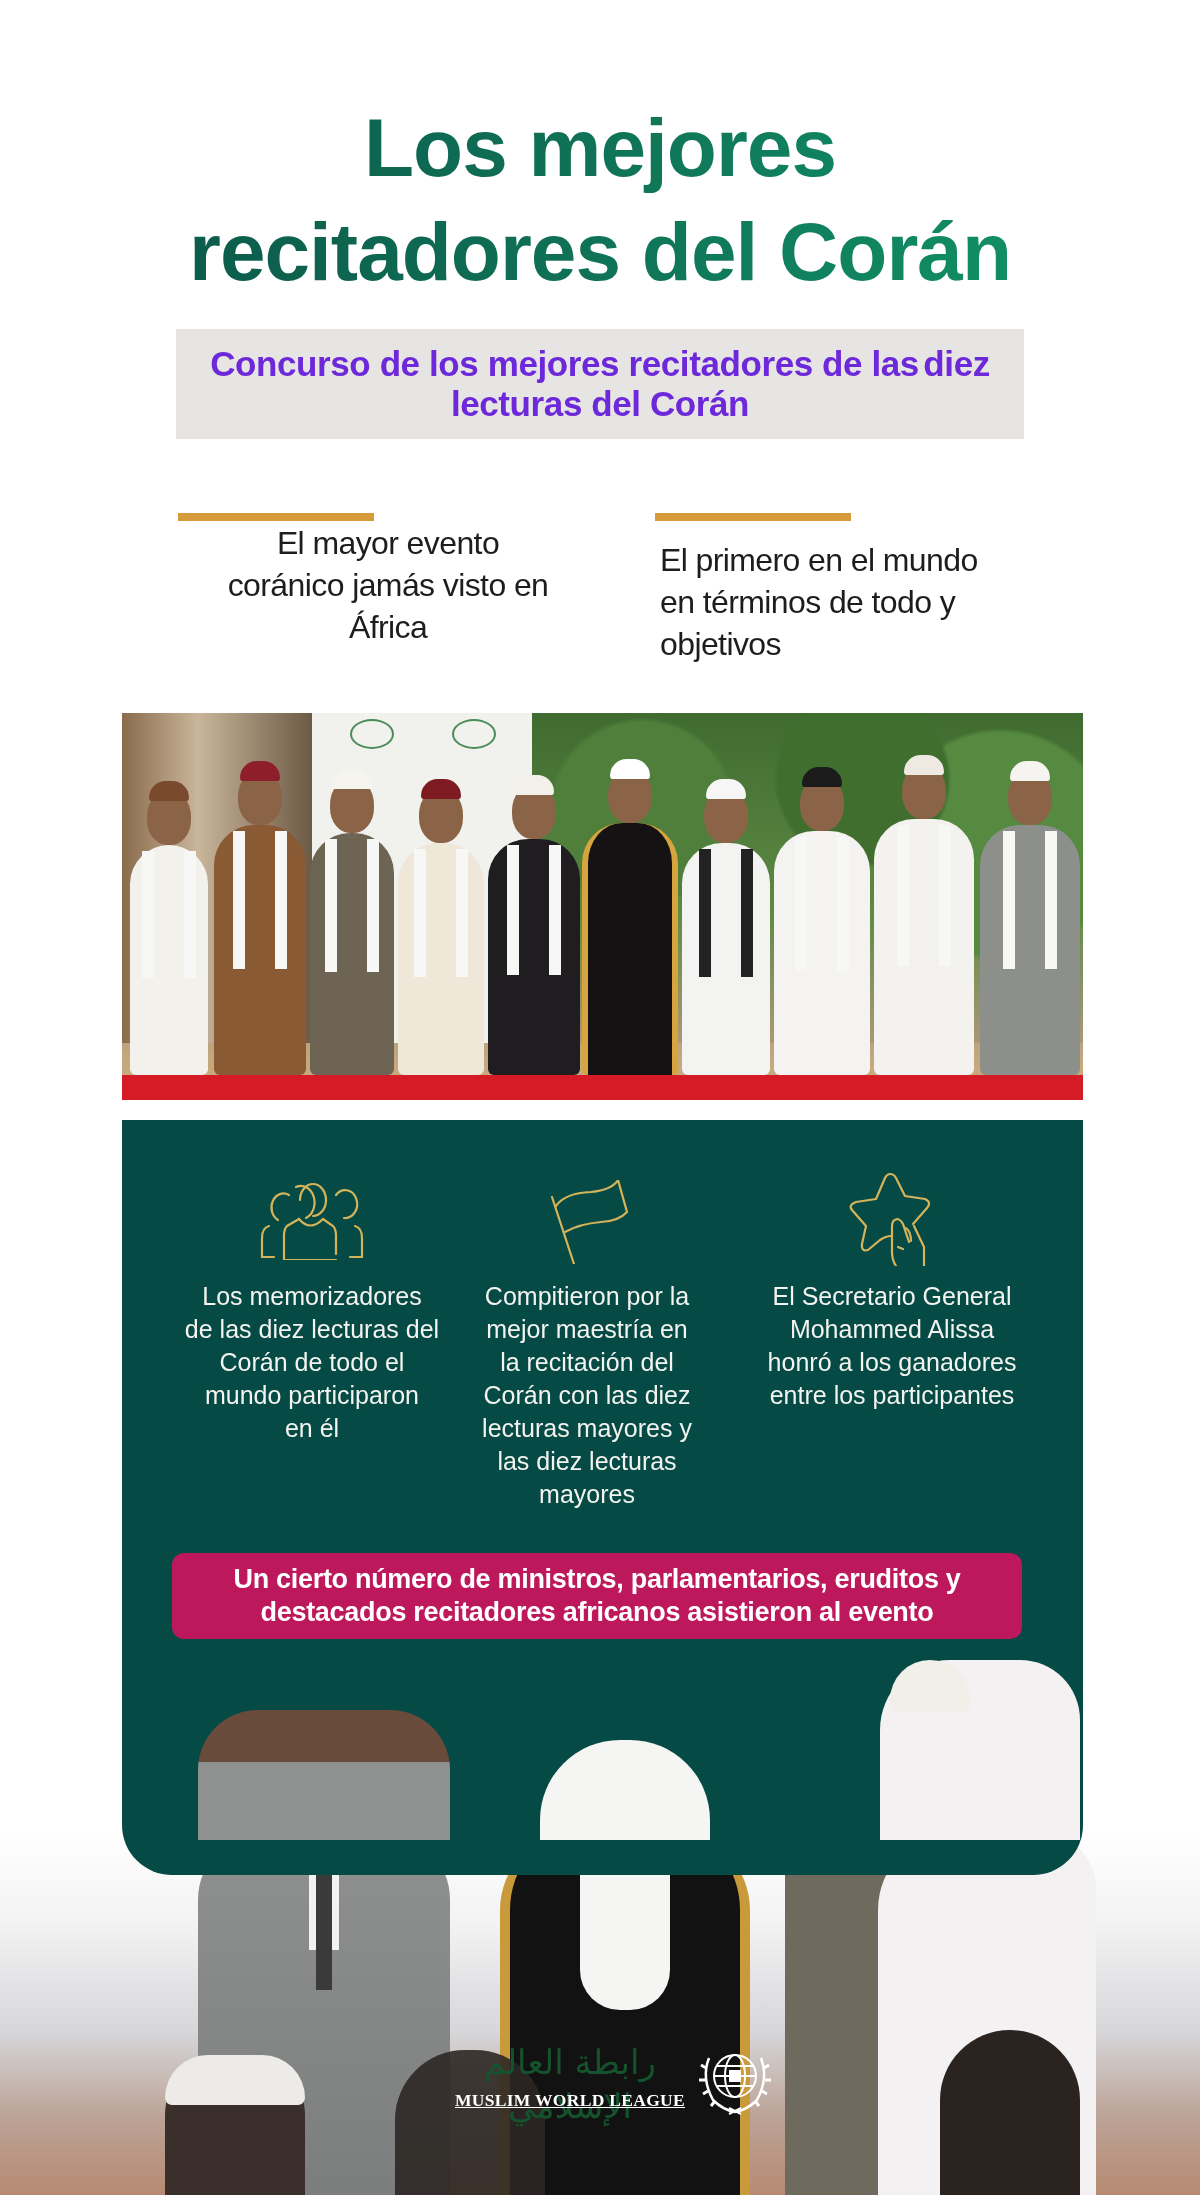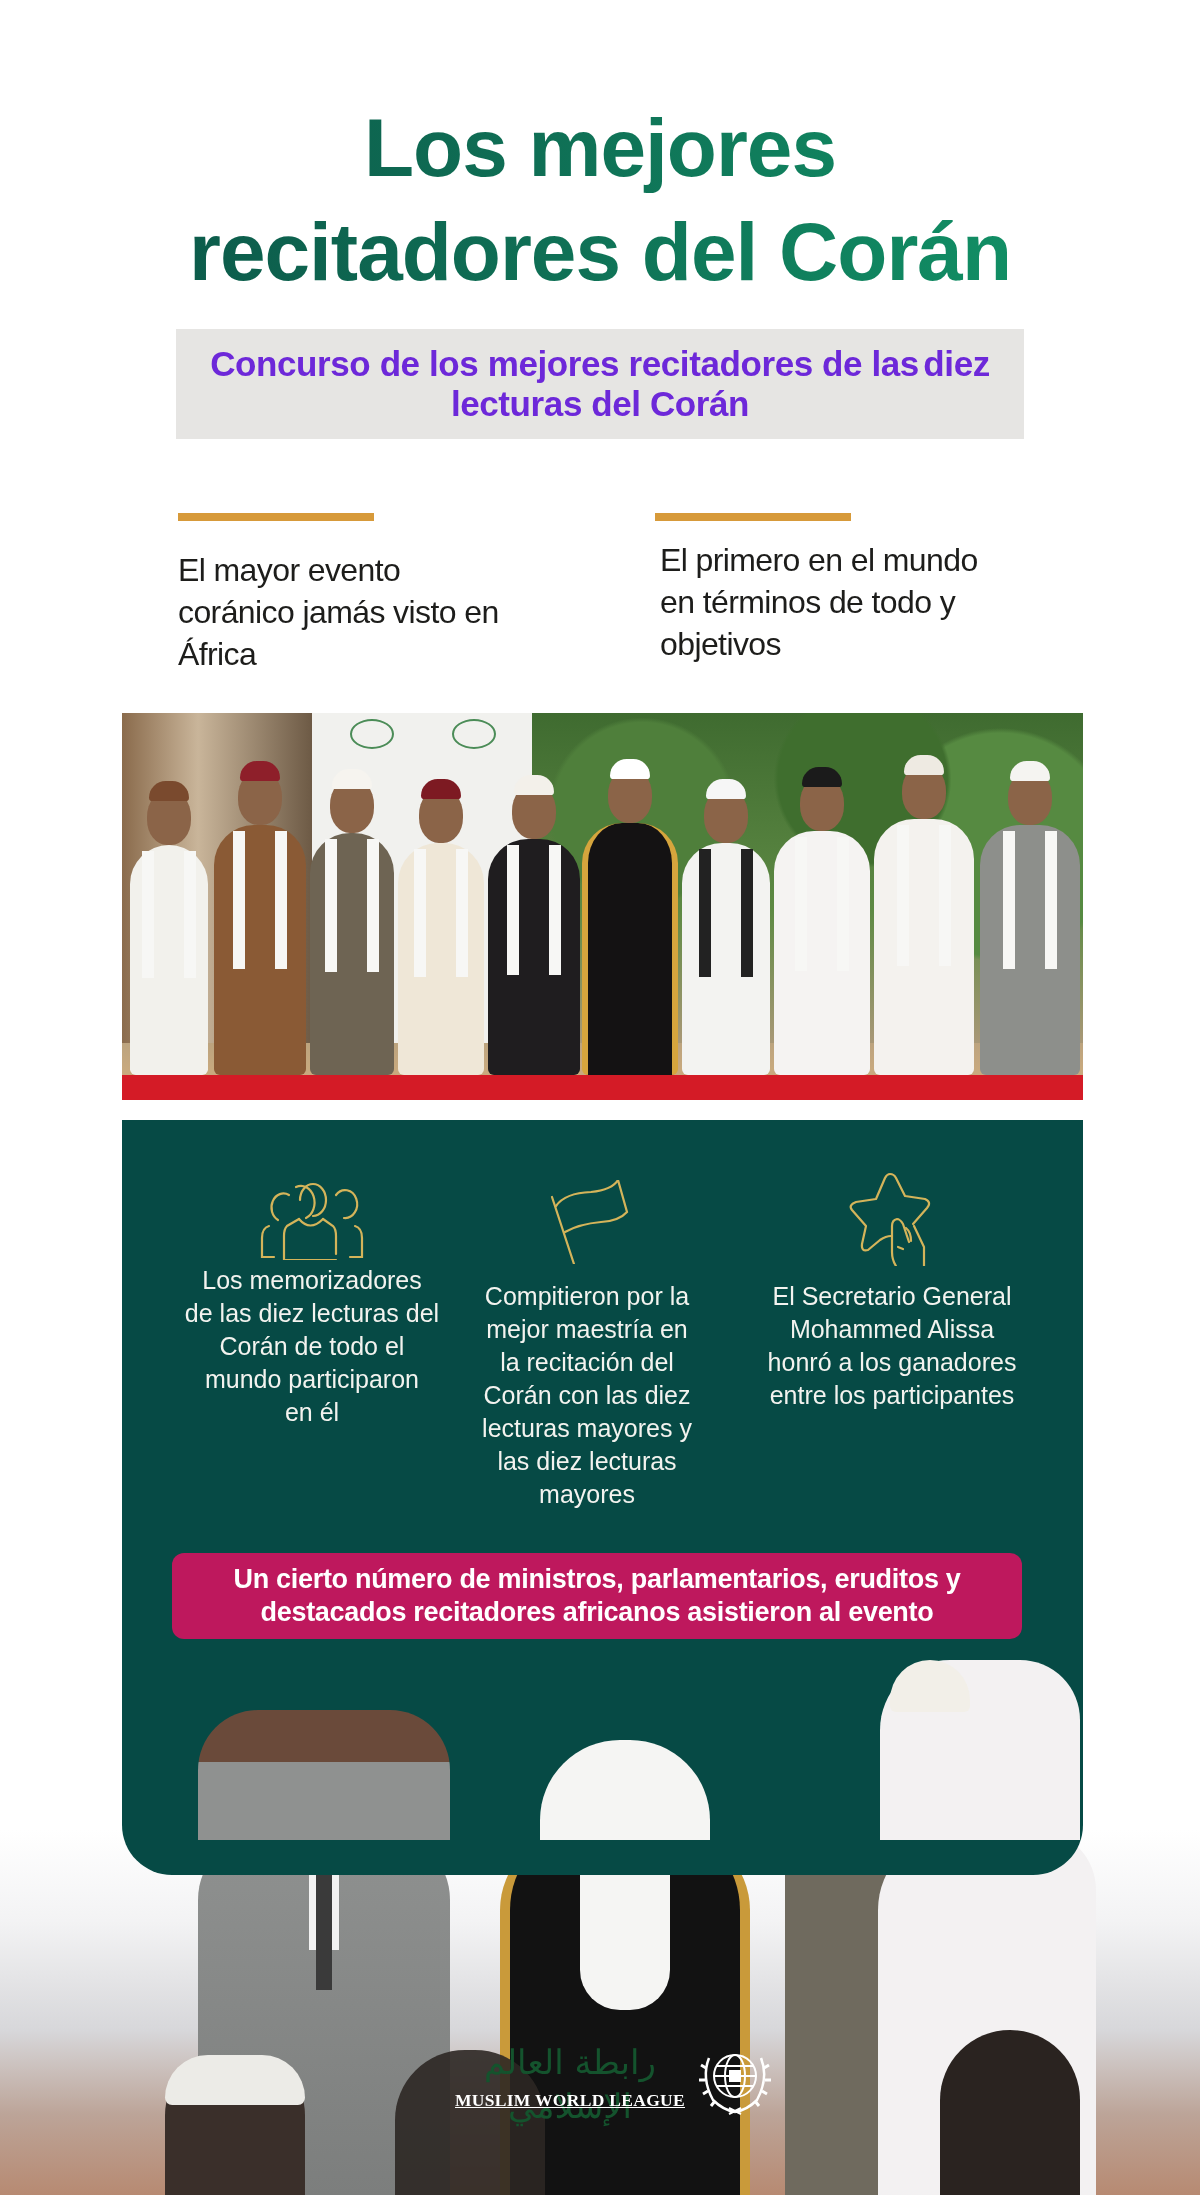--- a/index.html
+++ b/index.html
@@ -92,21 +92,21 @@
 </h1>
 
 <div class="subtitle-box">
   <div>
     <span>Concurso de los mejores recitadores de las</span>
     <span>diez lecturas del Corán</span>
   </div>
 </div>
 
 <div class="gold-bar" style="left:178px; top:513px; width:196px;"></div>
-<div class="fact" style="left:178px; top:549px; width:420px;">
+<div class="fact" style="left:178px; top:522px; width:420px;text-align:center;">
   <span>El mayor evento</span>
   <span>coránico jamás visto en</span>
   <span>África</span>
 </div>
 
 <div class="gold-bar" style="left:655px; top:513px; width:196px;"></div>
 <div class="fact" style="left:660px; top:539px; width:420px;">
   <span>El primero en el mundo</span>
   <span>en términos de todo y</span>
   <span>objetivos</span>
@@ -193,21 +193,21 @@
 
   <div class="icon" style="left:726px; top:52px; width:84px; height:94px;">
     <svg viewBox="0 0 84 94" fill="none" stroke="#d4b45a" stroke-width="2.2" stroke-linecap="round" stroke-linejoin="round">
       <path d="M42 2 Q46 2 48 6 L57 24 L77 27 Q84 30 79 36 L65 52 M55 77 L50 75 M43 64 Q38 64 32 68 L20 78 Q13 80 14 72 L18 54 L4 38 Q0 33 8 30 L28 27 L37 6 Q39 2 42 2"></path>
       <path d="M48 94 Q44 88 44 80 V54 Q44 48 49 47 Q52 47 55 52 L61 70"></path>
       <path d="M63 69 Q63 60 58 56"></path>
       <path d="M66 54 L76 75 V94"></path>
     </svg>
   </div>
 
-  <div class="col-text" style="left:0; top:144px; width:380px;">
+  <div class="col-text" style="left:0; top:160px; width:380px;">
     <span>Los memorizadores</span>
     <span>de las diez lecturas del</span>
     <span>Corán de todo el</span>
     <span>mundo participaron</span>
     <span>en él</span>
   </div>
 
   <div class="col-text" style="left:290px; top:160px; width:350px;">
     <span>Compitieron por la</span>
     <span>mejor maestría en</span>

